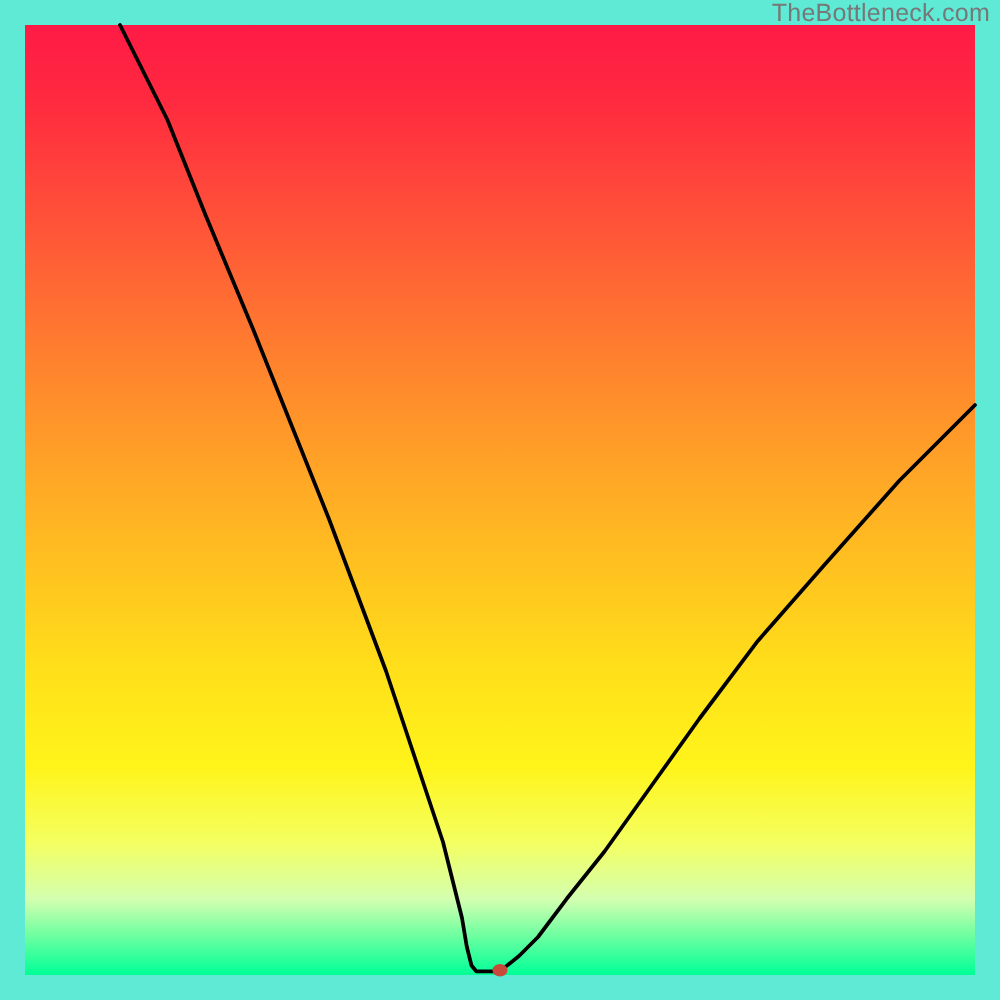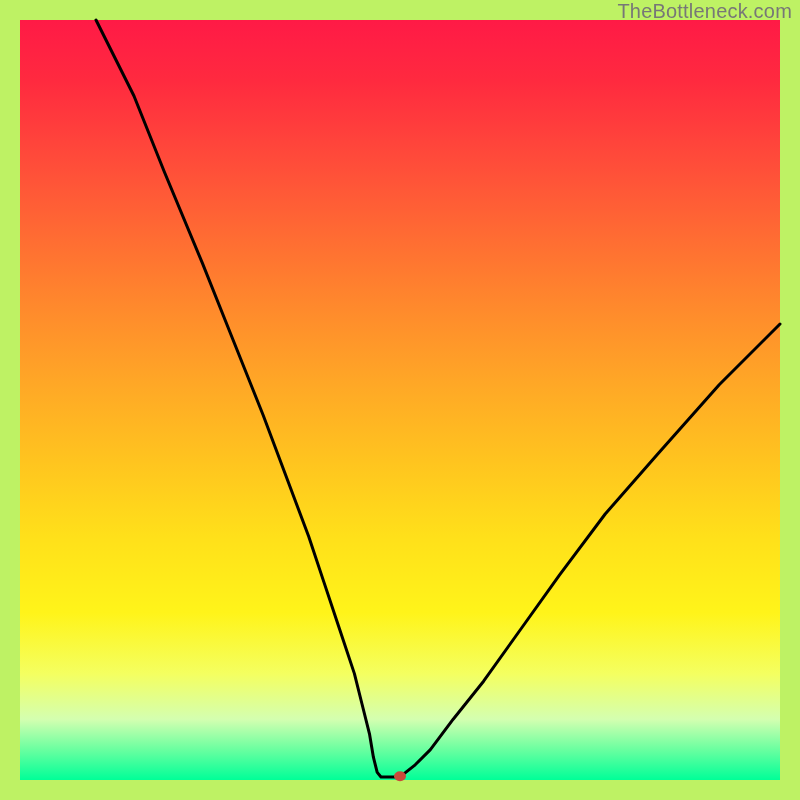--- a/index.html
+++ b/index.html
@@ -8,21 +8,21 @@
     width: 800px;
     height: 800px;
     background: #000;
     font-family: Arial, Helvetica, sans-serif;
     overflow: hidden;
   }
   .frame {
     position: relative;
     width: 800px;
     height: 800px;
-    background: #bef264;
+    background: #5eead4;
   }
   .plot-area {
     position: absolute;
     left: 20px;
     top: 20px;
     width: 760px;
     height: 760px;
     background: linear-gradient(to bottom,
       #ff1a46 0%,
       #ff2a3f 8%,

